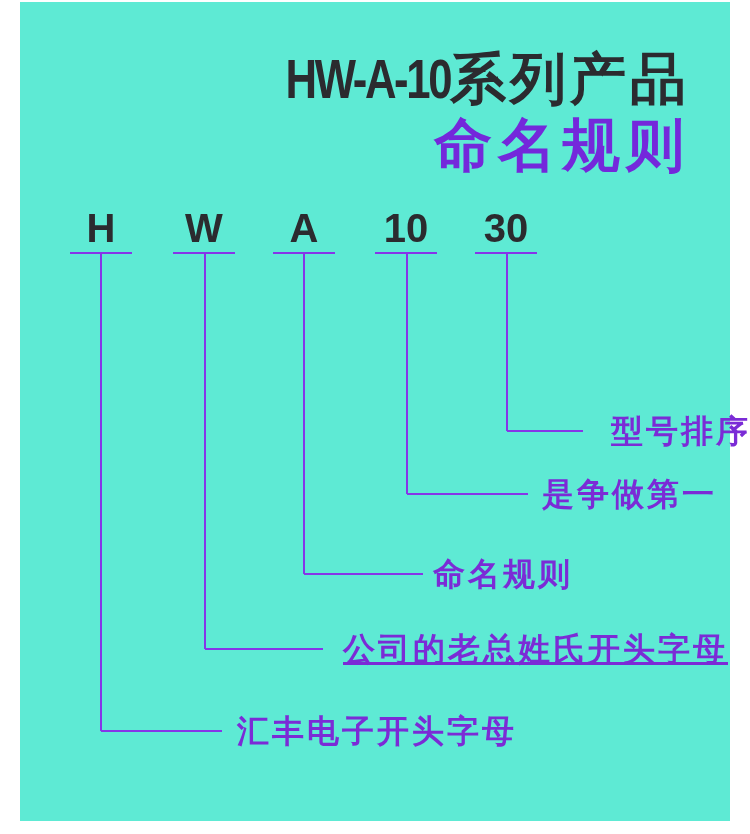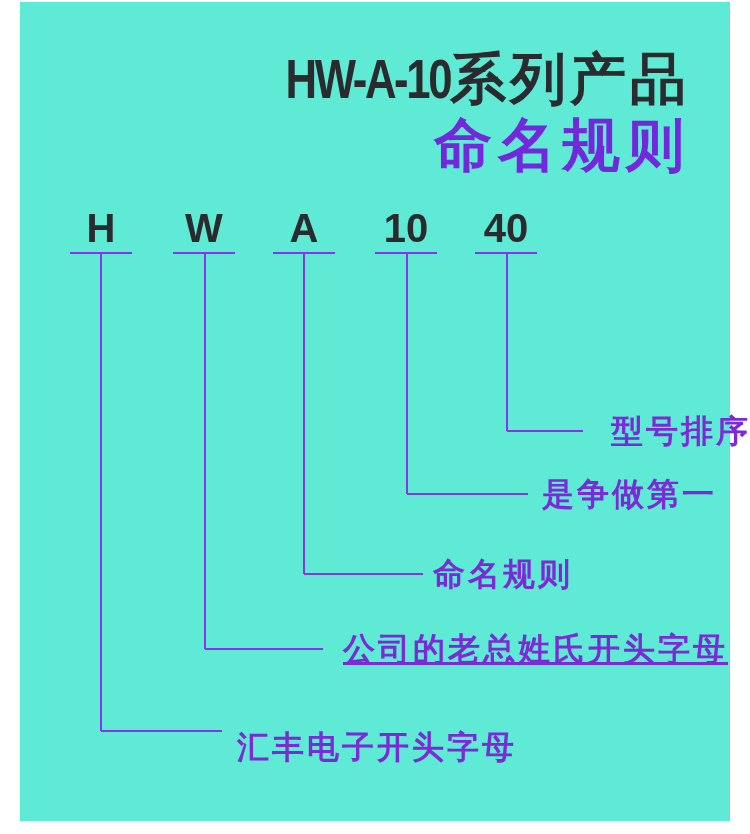--- a/index.html
+++ b/index.html
@@ -39,21 +39,21 @@
   .hline { position: absolute; height: 2px; background: #8636E8; }
   .code-label {
     position: absolute; font-size: 32px; font-weight: 800; color: #7B2BD6;
     letter-spacing: 3px; line-height: 30px; white-space: nowrap;
   }
 
   
   .g0 .code-char, .g0 .code-underline { left: 50px; }
   .g0 .vline { left: 80px;  height: 478px; }
   .g0 .hline { left: 81px;  top: 728px; width: 121px; }
-  .g0 .code-label { left: 217px; top: 714px; margin-top: 16px; }
+  .g0 .code-label { left: 217px; top: 714px; }
 
   
   .g1 .code-char, .g1 .code-underline { left: 153px; }
   .g1 .vline { left: 184px; height: 396px; }
   .g1 .hline { left: 185px; top: 646px; width: 118px; }
   .g1 .code-label { left: 323px; top: 632px; text-decoration: underline; }
 
   
   .g2 .code-char, .g2 .code-underline { left: 253px; }
   .g2 .vline { left: 283px; height: 321px; }
@@ -111,21 +111,21 @@
 
     <div class="code-group g3">
       <div class="code-char">10</div>
       <div class="code-underline"></div>
       <div class="vline"></div>
       <div class="hline"></div>
       <div class="code-label">是争做第一</div>
     </div>
 
     <div class="code-group g4">
-      <div class="code-char">40</div>
+      <div class="code-char">30</div>
       <div class="code-underline"></div>
       <div class="vline"></div>
       <div class="hline"></div>
       <div class="code-label">型号排序</div>
     </div>
 
   </div>
 </div>
 
 </body></html>

